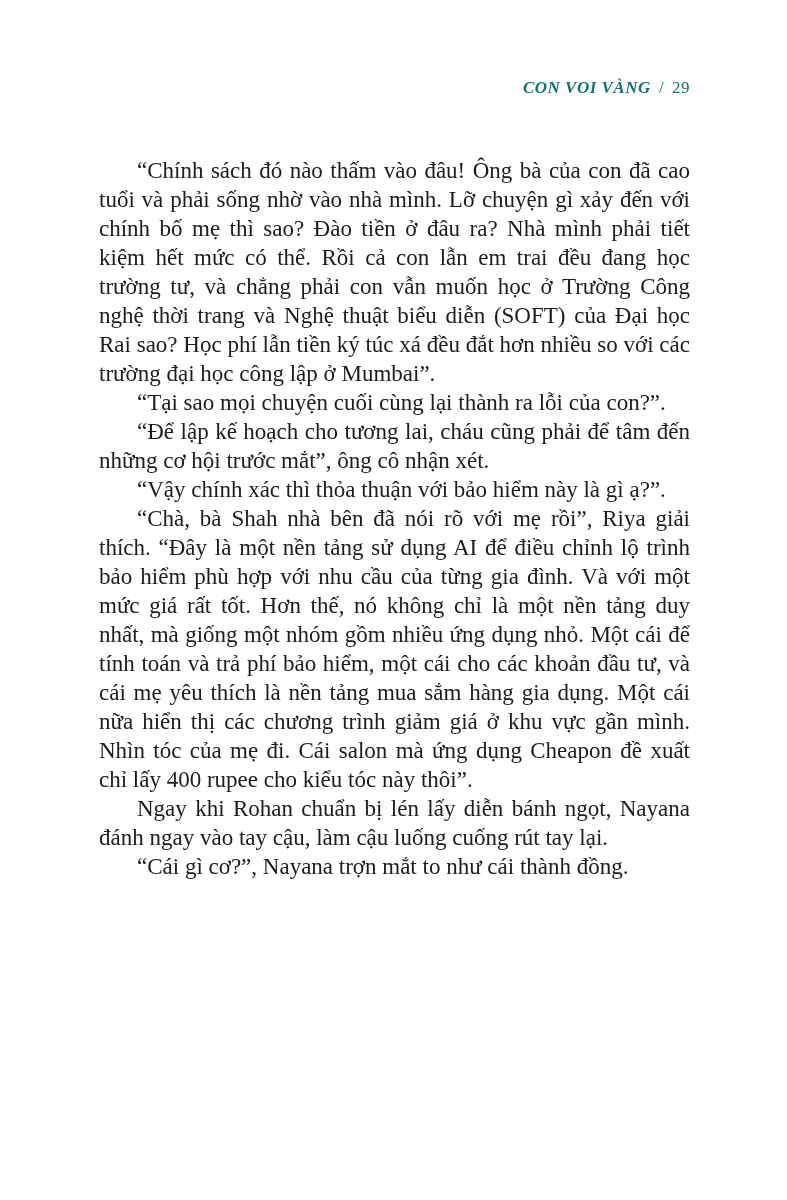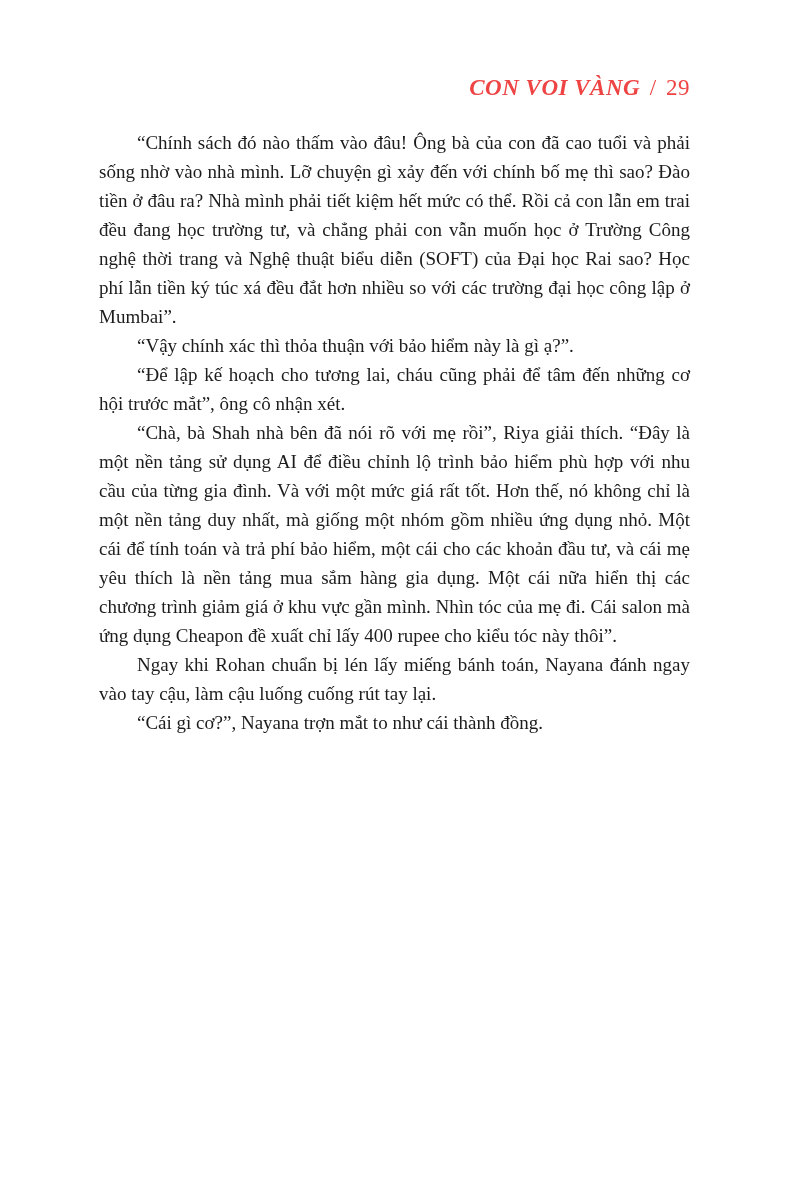--- a/index.html
+++ b/index.html
@@ -13,41 +13,41 @@
     height: 1200px;
     background: #ffffff;
     box-sizing: border-box;
     padding: 78px 97px 0 99px;
     font-family: "Liberation Serif", "DejaVu Serif", serif;
     color: #1c1c1c;
     overflow: hidden;
   }
   .page-header {
     text-align: right;
-    font-size: 23px;
+    font-size: 17px;
     line-height: 20px;
-    color: #ef4444;
+    color: #0f766e;
     white-space: nowrap;
   }
   .running-title {
     font-style: italic;
     font-weight: bold;
     letter-spacing: 0.5px;
   }
   .header-sep {
     font-weight: normal;
     padding: 0 4px;
   }
   .page-number {
     font-weight: normal;
     letter-spacing: 0.5px;
   }
   .page-body {
-    margin-top: 30px;
-    font-size: 19px;
+    margin-top: 58px;
+    font-size: 23px;
     line-height: 29px;
     text-align: justify;
     text-justify: inter-word;
   }
   .page-body p {
     margin: 0;
     padding: 0;
     text-indent: 38px;
   }
 </style>
@@ -57,20 +57,21 @@
 <div class="page">
 
   <div class="page-header">
     <span class="running-title">CON VOI VÀNG</span>
     <span class="header-sep">/</span>
     <span class="page-number">29</span>
   </div>
 
   <div class="page-body">
     <p>“Chính sách đó nào thấm vào đâu! Ông bà của con đã cao tuổi và phải sống nhờ vào nhà mình. Lỡ chuyện gì xảy đến với chính bố mẹ thì sao? Đào tiền ở đâu ra? Nhà mình phải tiết kiệm hết mức có thể. Rồi cả con lẫn em trai đều đang học trường tư, và chẳng phải con vẫn muốn học ở Trường Công nghệ thời trang và Nghệ thuật biểu diễn (SOFT) của Đại học Rai sao? Học phí lẫn tiền ký túc xá đều đắt hơn nhiều so với các trường đại học công lập ở Mumbai”.</p>
+    <p>“Tại sao mọi chuyện cuối cùng lại thành ra lỗi của con?”.</p>
+    <p>“Để lập kế hoạch cho tương lai, cháu cũng phải để tâm đến những cơ hội trước mắt”, ông cô nhận xét.</p>
     <p>“Vậy chính xác thì thỏa thuận với bảo hiểm này là gì ạ?”.</p>
-    <p>“Để lập kế hoạch cho tương lai, cháu cũng phải để tâm đến những cơ hội trước mắt”, ông cô nhận xét.</p>
     <p>“Chà, bà Shah nhà bên đã nói rõ với mẹ rồi”, Riya giải thích. “Đây là một nền tảng sử dụng AI để điều chỉnh lộ trình bảo hiểm phù hợp với nhu cầu của từng gia đình. Và với một mức giá rất tốt. Hơn thế, nó không chỉ là một nền tảng duy nhất, mà giống một nhóm gồm nhiều ứng dụng nhỏ. Một cái để tính toán và trả phí bảo hiểm, một cái cho các khoản đầu tư, và cái mẹ yêu thích là nền tảng mua sắm hàng gia dụng. Một cái nữa hiển thị các chương trình giảm giá ở khu vực gần mình. Nhìn tóc của mẹ đi. Cái salon mà ứng dụng Cheapon đề xuất chỉ lấy 400 rupee cho kiểu tóc này thôi”.</p>
-    <p>Ngay khi Rohan chuẩn bị lén lấy miếng bánh toán, Nayana đánh ngay vào tay cậu, làm cậu luống cuống rút tay lại.</p>
+    <p>Ngay khi Rohan chuẩn bị lén lấy diễn bánh ngọt, Nayana đánh ngay vào tay cậu, làm cậu luống cuống rút tay lại.</p>
     <p>“Cái gì cơ?”, Nayana trợn mắt to như cái thành đồng.</p>
   </div>
 
 </div>
 
 </body></html>

